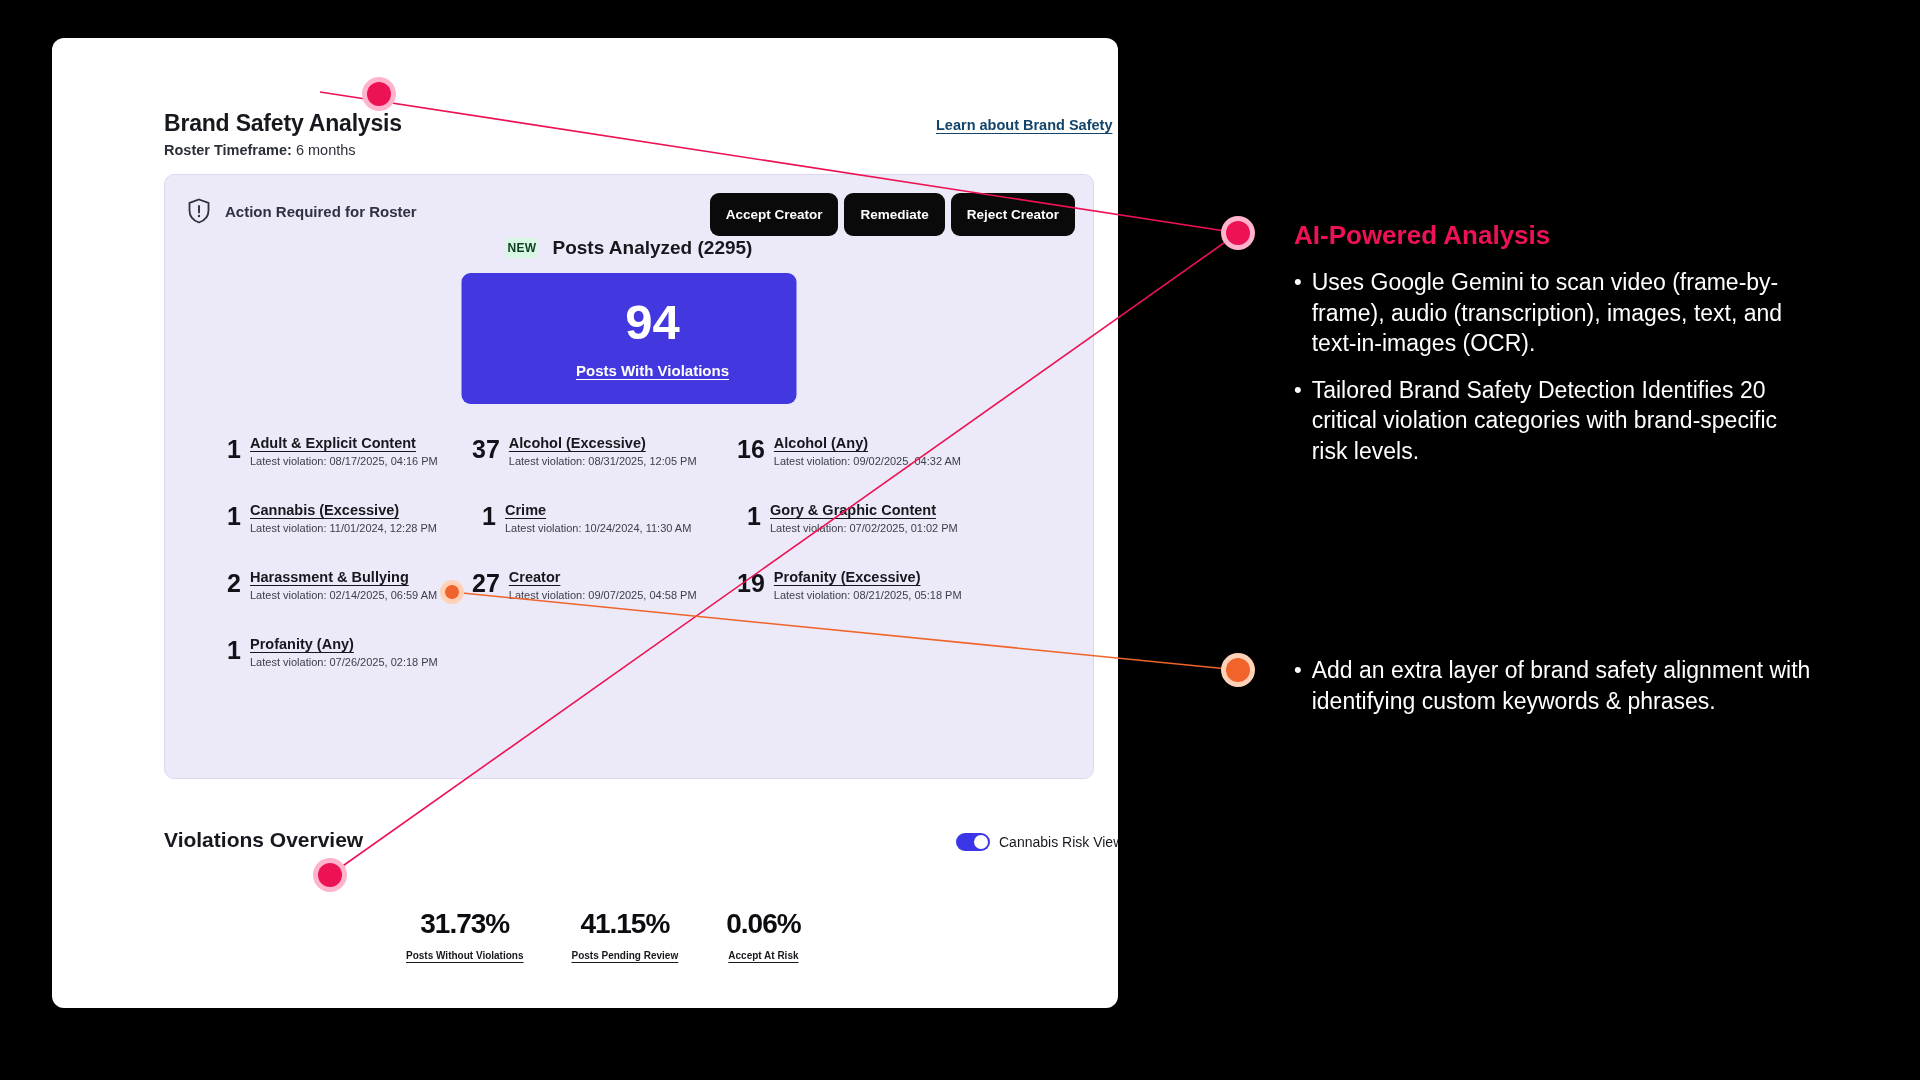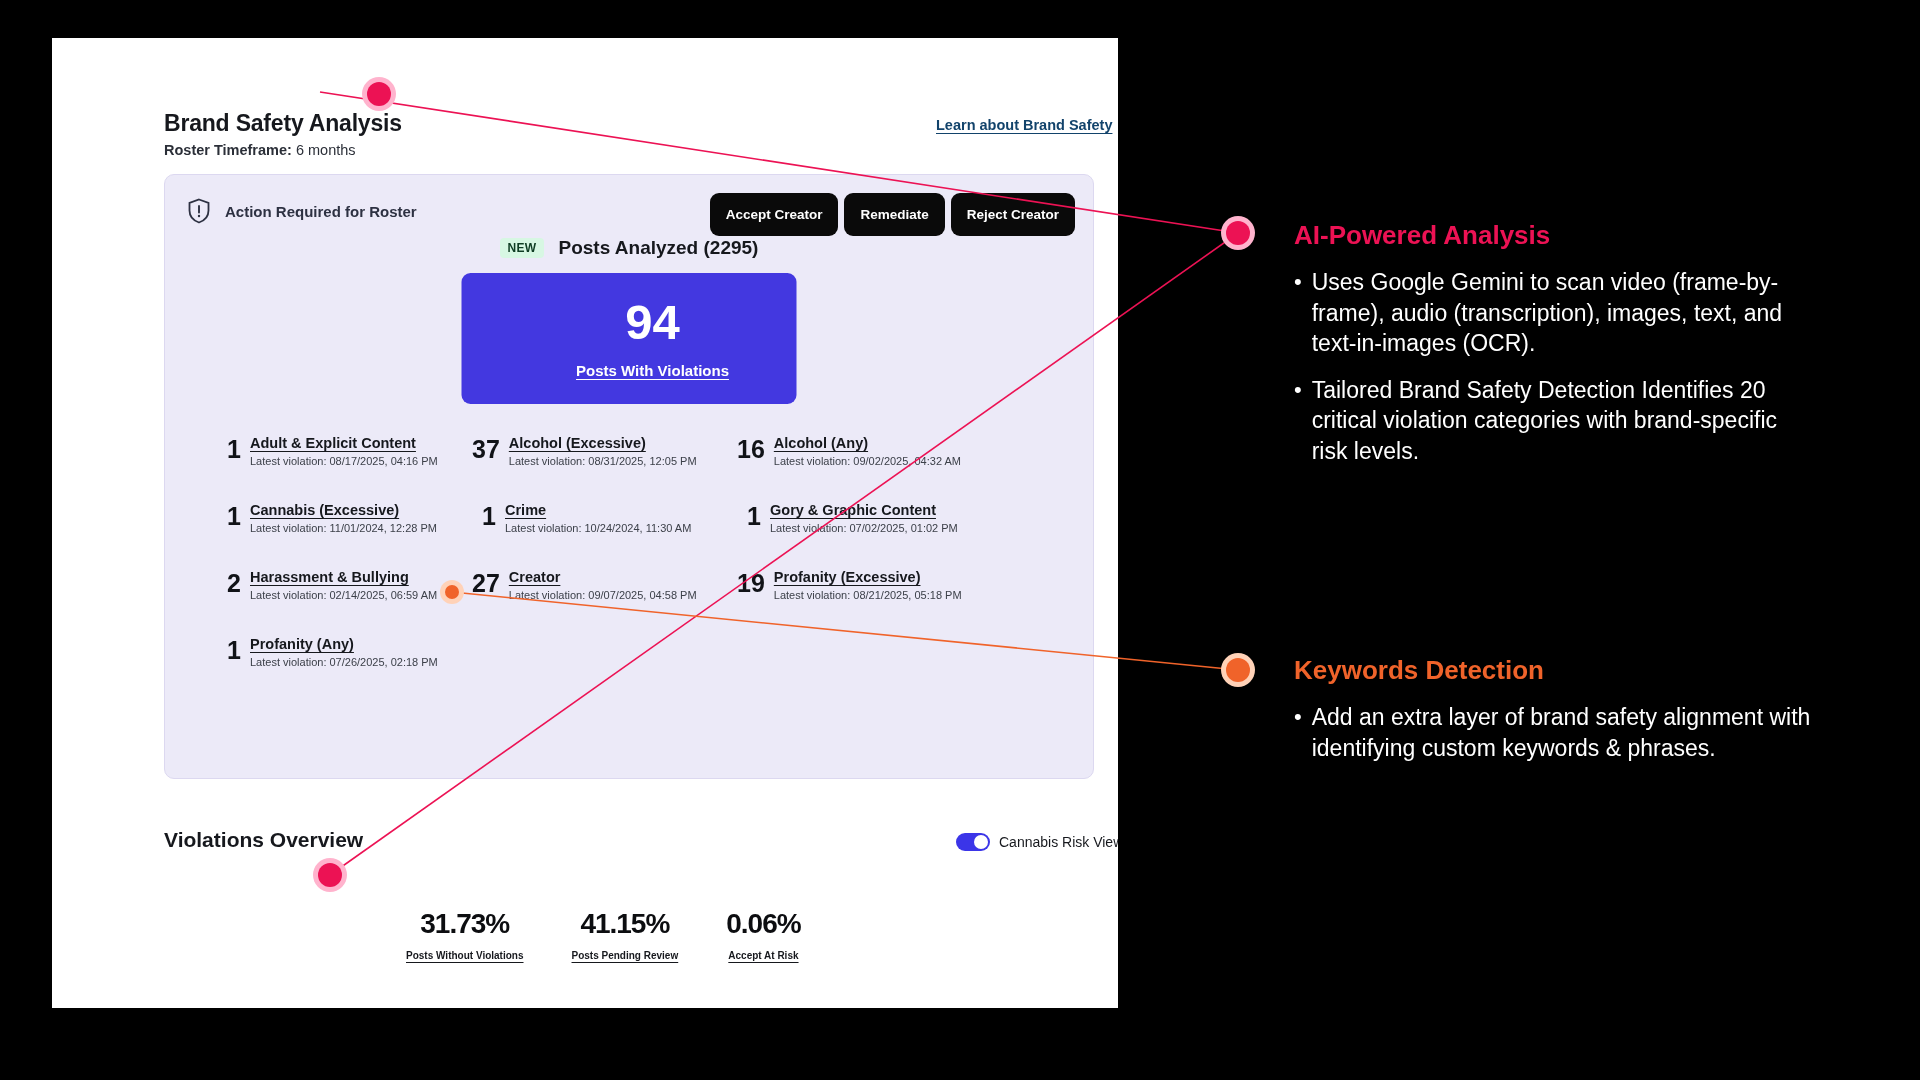--- a/index.html
+++ b/index.html
@@ -9,21 +9,21 @@
     font-family: "Liberation Sans", sans-serif;
     overflow: hidden;
   }
   #stage { position: relative; width: 1920px; height: 1080px; background: #000; }
 
   
   #app-card {
     position: absolute; left: 52px; top: 38px;
     width: 1066px; height: 970px;
     background: #ffffff;
-    border-radius: 0;
+    border-radius: 12px;
     overflow: hidden;
   }
   #app-inner { position: absolute; left: 24px; top: 0; width: 1018px; height: 970px; }
 
   .page-title {
     position: absolute; left: 88px; top: 72px;
     font-size: 23px; font-weight: 700; color: #16181d; letter-spacing: -0.2px;
   }
   .roster-line {
     position: absolute; left: 88px; top: 104px;
@@ -57,21 +57,21 @@
     font-size: 13.5px; font-weight: 700; cursor: pointer; white-space: nowrap;
   }
 
   .posts-analyzed-row {
     position: absolute; left: 0; right: 0; top: 62px;
     display: flex; align-items: center; justify-content: center; gap: 14px;
   }
   .new-badge {
     background: #d7f7e3; color: #0f3d24;
     font-size: 12px; font-weight: 700; letter-spacing: .3px;
-    padding: 3px 8px; border-radius: 4px;
+    padding: 3px 2px; border-radius: 4px;
   }
   .posts-analyzed-title { font-size: 19px; font-weight: 700; color: #16181d; }
 
   .blue-card {
     position: absolute; left: 50%; transform: translateX(-50%); top: 98px;
     width: 335px; height: 131px;
     background: #4338e0; border-radius: 9px;
     display: flex; flex-direction: column; align-items: center; justify-content: center; padding-left: 47px;
   }
   .blue-card-number { font-size: 49px; font-weight: 700; color: #ffffff; line-height: 1; }
@@ -309,20 +309,19 @@
         <div class="ann-bullet">
           <span class="bul">•</span>
           <span class="txt">Uses Google Gemini to scan video (frame-by-frame), audio (transcription), images, text, and text-in-images (OCR).</span>
         </div>
         <div class="ann-bullet">
           <span class="bul">•</span>
           <span class="txt">Tailored Brand Safety Detection Identifies 20 critical violation categories with brand-specific risk levels.</span>
         </div>
       </div>
     <div class="ann-block" id="ann-1" style="left:1294px; top:655px;">
-        <div class="ann-title" style="color:#f0632a">Keywords Detection</div>
         <div class="ann-bullet">
           <span class="bul">•</span>
           <span class="txt">Add an extra layer of brand safety alignment with identifying custom keywords &amp; phrases.</span>
         </div>
       </div>
   </div>
 </div>
 
 </body></html>

